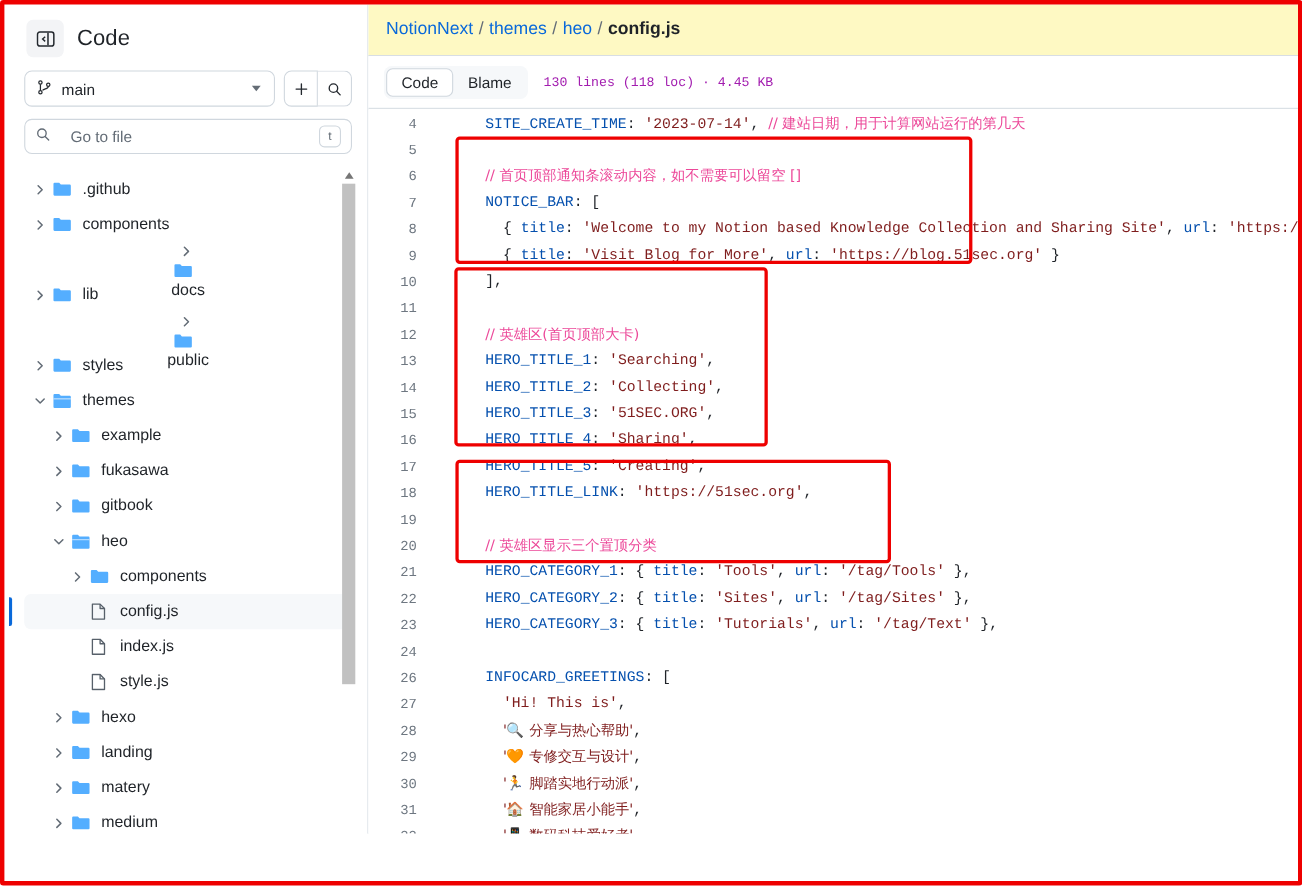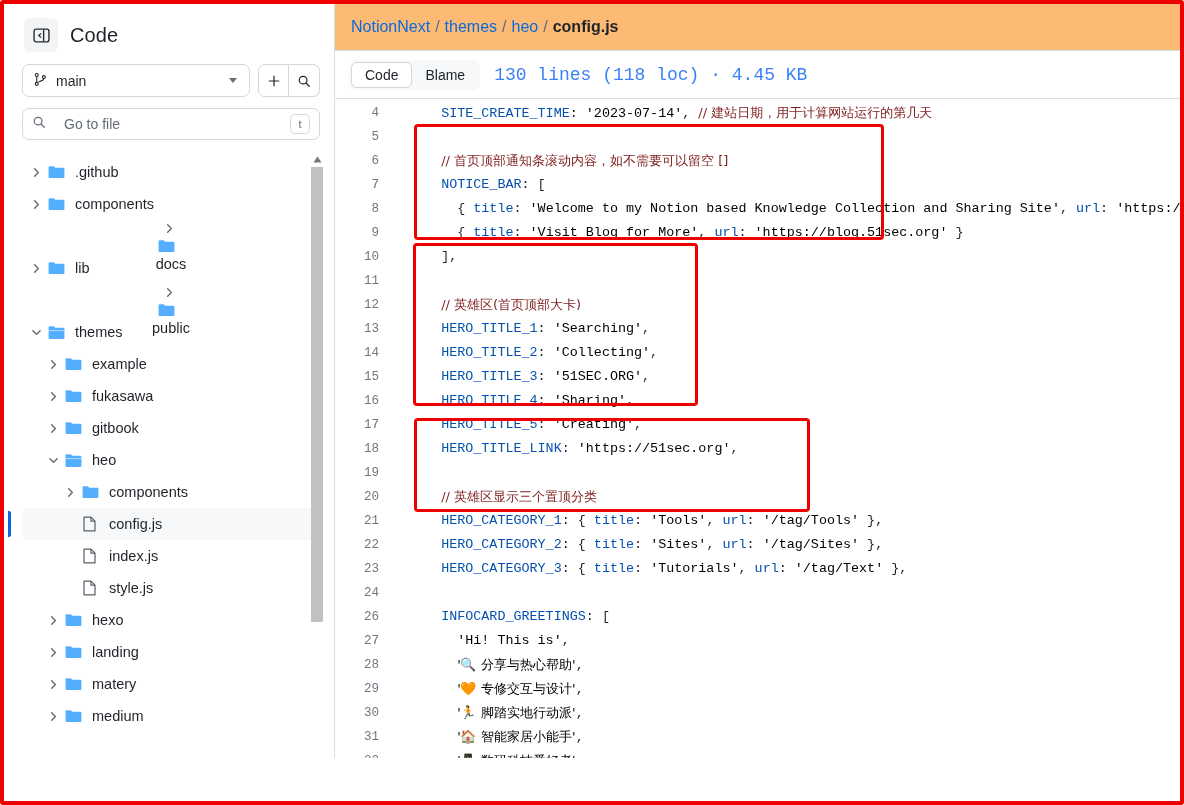--- a/index.html
+++ b/index.html
@@ -110,60 +110,60 @@
   }
   .sb-thumb{
     position:absolute; top:13px; left:0; width:12px; height:455px;
     background:#c1c1c1; border-radius:0;
   }
 
   
   #main{ flex:1; position:relative; background:#fff; min-width:0; }
   .breadcrumb{
     height:47px; display:flex; align-items:center; padding:0 16px;
-    font-size:16px; border-bottom:1px solid #d8dee4; background:#fdba74;
+    font-size:16px; border-bottom:1px solid #d8dee4; background:#fef9c3;
   }
   .bc-link{ color:#0969da; cursor:pointer; }
   .bc-sep{ color:#636c76; margin:0 5px; }
   .bc-cur{ color:#1f2328; font-weight:700; }
   .filebar{
     height:48px; display:flex; align-items:center; gap:0;
     padding:0 14px; border-bottom:1px solid #d8dee4; background:#fff;
   }
   .seg{
     display:flex; align-items:center; background:#f6f8fa;
     border-radius:7px; height:30px; padding:2px; margin-right:14px;
   }
   .seg-item{
     height:26px; padding:0 13px; display:flex; align-items:center;
     font-size:14px; color:#1f2328; border-radius:6px; cursor:pointer;
   }
   .seg-item.active{ background:#fff; border:1px solid #d0d7de; font-weight:400;}
-  .meta{ font-size:18px; color:#3b82f6; font-family:"Liberation Mono", monospace; }
+  .meta{ font-size:12px; color:#a21caf; font-family:"Liberation Mono", monospace; }
 
   
   .codewrap{
     position:absolute; left:0; right:0; top:96px; bottom:0;
     overflow:hidden; background:#fff;
   }
   .codearea{
     position:relative;
     font-family:"Liberation Mono", monospace;
     font-size:13.4px; line-height:24px;
     padding-top:1px;
   }
   .cl{ display:flex; height:24px; align-items:center; white-space:pre; }
   .ln{
     width:62px; flex:0 0 62px; text-align:right; padding-right:18px;
     color:#6e7781; font-size:12.6px; user-select:none;
   }
   .src{ flex:1; color:#1f2328; padding-left:12px; }
-  .cm{ color:#7f1d1d; }
+  .cm{ color:#ec4899; }
   .pr{ color:#0550ae; }      
-  .st{ color:#000000;margin-top:16px; }      
+  .st{ color:#7f1d1d;margin-top:16px; }      
   .pn{ color:#1f2328; }      
   .zh{ font-family:"DejaVu Sans", sans-serif; font-size:13px; }
 
   
   .anno{
     position:absolute; border:3px solid #ee0000; border-radius:4px;
     pointer-events:none; z-index:20;
   }
   
   .watermark{
@@ -290,20 +290,33 @@
             <svg width="11" height="11" viewBox="0 0 12 12">
               <path d="M4 2 L8 6 L4 10" stroke="#636c76" stroke-width="1.5" fill="none" stroke-linecap="round" stroke-linejoin="round"></path>
             </svg>
           </span>
           <span class="fico">
             <svg width="17" height="15" viewBox="0 0 17 15">
               <path d="M0.6 2.2a1 1 0 011-1h4.2l1.5 1.6h8.1a1 1 0 011 1v8.1a1 1 0 01-1 1H1.6a1 1 0 01-1-1z" fill="#54aeff"></path>
             </svg>
           </span>
           <span class="tlabel">public</span>
+        </div>
+        <div class="tree-row" style="padding-left: 6px;">
+          <span class="chev">
+            <svg width="11" height="11" viewBox="0 0 12 12">
+              <path d="M4 2 L8 6 L4 10" stroke="#636c76" stroke-width="1.5" fill="none" stroke-linecap="round" stroke-linejoin="round"></path>
+            </svg>
+          </span>
+          <span class="fico">
+            <svg width="17" height="15" viewBox="0 0 17 15">
+              <path d="M0.6 2.2a1 1 0 011-1h4.2l1.5 1.6h8.1a1 1 0 011 1v8.1a1 1 0 01-1 1H1.6a1 1 0 01-1-1z" fill="#54aeff"></path>
+            </svg>
+          </span>
+          <span class="tlabel">styles</span>
         </div>
         <div class="tree-row" style="padding-left: 6px;">
           <span class="chev">
             <svg width="11" height="11" viewBox="0 0 12 12">
               <path d="M2 4 L6 8 L10 4" stroke="#636c76" stroke-width="1.5" fill="none" stroke-linecap="round" stroke-linejoin="round"></path>
             </svg>
           </span>
           <span class="fico">
             <svg width="17" height="15" viewBox="0 0 17 15">
               <path d="M0.6 2.2a1 1 0 011-1h4.2l1.5 1.6h8.1a1 1 0 011 1v1.4H0.6z" fill="#54aeff"></path>

